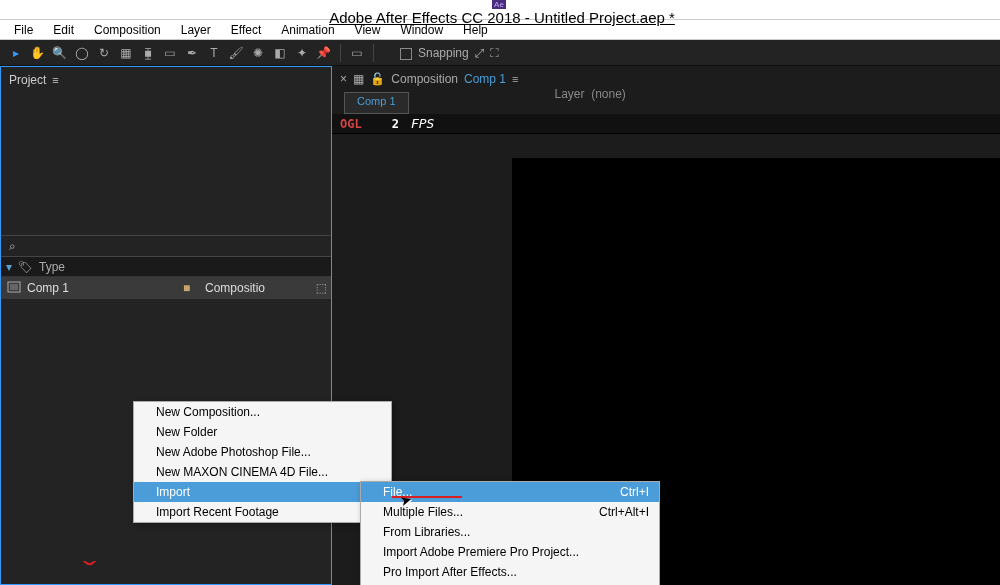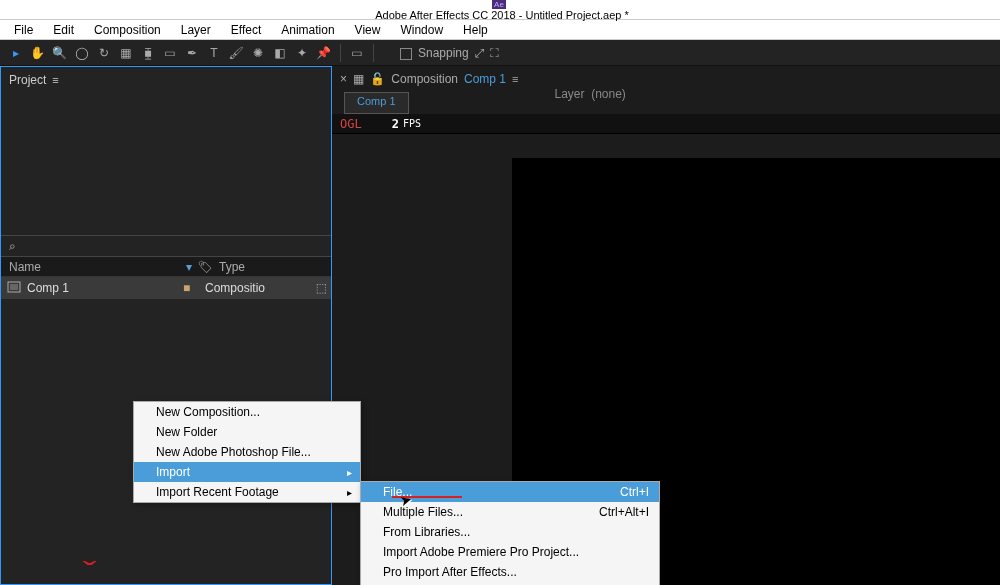--- a/index.html
+++ b/index.html
@@ -1,19 +1,19 @@
 <!DOCTYPE html>
 <html><head>
   <meta charset="utf-8">
   <style>
     * { margin: 0; padding: 0; box-sizing: border-box; font-family: "Segoe UI", Tahoma, sans-serif; font-size: 12px; }
     body { background: #fff; width: 1000px; height: 585px; overflow: hidden; }
     .title-bar { background: #fff; height: 20px; display: flex; align-items: center; padding-left: 4px; border-bottom: 1px solid #ccc; flex-direction: column; }
     .app-icon { width: 14px; height: 14px; background: #4a2d7a; display: flex; align-items: center; justify-content: center; font-size: 8px; color: #c8a5ff; margin-right: 6px; }
-    .title-text { color: #000; font-size: 11px; }
+    .title-text { color: #000; font-size: 15px; text-decoration: underline; }
     .menu-bar { background: #fff; height: 20px; display: flex; align-items: center; gap: 4px; padding-left: 6px; border-bottom: 1px solid #ccc; }
     .menu-bar span { padding: 2px 8px; color: #000; cursor: default; }
     .tool-bar { background: #232323; height: 26px; display: flex; align-items: center; padding-left: 6px; gap: 2px; border-bottom: 1px solid #111; }
     .tool-btn { width: 20px; height: 20px; display: flex; align-items: center; justify-content: center; color: #aaa; }
     .tool-btn.active { color: #3399ff; }
     .tool-sep { width: 1px; height: 18px; background: #444; margin: 0 4px; }
     .snap-sec { margin-left: 20px; display: flex; align-items: flex-end; gap: 6px; color: #aaa; }
     .snap-box { width: 12px; height: 12px; border: 1px solid #888; }
     .workspace { display: flex; height: calc(100% - 66px); position: relative; }
     .project-panel { width: 332px; background: #232323; border: 1px solid #3399ff; display: flex; flex-direction: column; }
@@ -27,26 +27,26 @@
     .col-type { flex: 1; padding-left: 6px; }
     .item-row { height: 22px; background: #3a3a3a; display: flex; align-items: center; color: #ddd; font-size: 11px; }
     .item-icn { width: 14px; height: 14px; margin-left: 6px; margin-right: 6px; display: inline-flex; }
     .center-panel { flex: 1; background: #1c1c1c; display: flex; flex-direction: column; }
     .comp-tab-row { height: 26px; display: flex; align-items: center; padding-left: 8px; gap: 6px; color: #aaa; }
     .comp-name { color: #4a9dd8; }
     .layer-text { margin-left: 30px; color: #888; margin-top: 29px; }
     .comp-sub-tab { height: 22px; padding-left: 12px; display: flex; }
     .comp-sub-tab span { background: #2a2a2a; border: 1px solid #555; padding: 2px 12px; color: #4a9dd8; font-size: 11px; }
     .ogl-row { height: 20px; display: flex; align-items: center; background: #111; border-bottom: 1px solid #000; }
-    .ogl { color: #d84444; font-family: monospace; font-weight: normal; padding-left: 8px; }
+    .ogl { color: #d84444; font-family: monospace; font-weight: bold; padding-left: 8px; }
     .fps-val { color: #fff; font-family: monospace; margin-left: 30px; font-weight: bold; }
-    .fps-lbl { color: #fff; font-family: monospace; font-size: 10px; margin-left: 4px; }
+    .fps-lbl { color: #fff; font-family: monospace; font-size: 13px; margin-left: 12px; font-style: italic; }
     .preview { flex: 1; background: #000; margin: 24px 0 0 180px; }
     .context-menu { position: absolute; background: #f5f5f5; border: 1px solid #aaa; box-shadow: 2px 2px 6px rgba(0,0,0,0.3); }
-    .ctx-main { top: 335px; left: 133px; width: 228px; }
+    .ctx-main { top: 335px; left: 133px; width: 259px; }
     .ctx-sub { top: 415px; left: 360px; width: 300px; }
     .ctx-item { height: 20px; display: flex; align-items: center; padding: 0 24px 0 22px; color: #000; position: relative; }
     .ctx-item.highlighted { background: #4a9dd8; color: #fff; }
     .ctx-arrow { position: absolute; right: 8px; font-size: 10px; }
     .ctx-shortcut { position: absolute; right: 10px; }
     .red-line { position: absolute; top: 430px; left: 392px; width: 70px; height: 1.5px; background: #d82020; z-index: 20; }
     .red-chevron { position: absolute; top: 490px; left: 85px; color: #d82020; font-size: 28px; z-index: 5; transform: scaleX(1.5); }
     .cursor-arrow { position: absolute; top: 426px; left: 400px; z-index: 30; font-size: 14px; color: #000; transform: rotate(-15deg); text-shadow: 1px 1px 0 #fff; }
     .hamburger { font-size: 11px; }
   </style>
@@ -101,21 +101,20 @@
   <div class="project-panel">
     <div class="panel-tab-row">
       <span>Project</span>
       <span class="hamburger">≡</span>
     </div>
     <div class="panel-spacer"></div>
     <div class="search-row">
       <span>⌕</span>
     </div>
     <div class="col-hdr">
-      <div class="col-name">Name</div>
       <div class="col-tag">▾</div>
       <div class="col-label">🏷</div>
       <div class="col-type">Type</div>
     </div>
     <div class="item-row">
       <span class="item-icn">
         <svg width="14" height="14">
             <rect x="1" y="1" width="12" height="10" fill="none" stroke="#aaa"></rect>
             <rect x="3" y="3" width="8" height="6" fill="#666"></rect>
           </svg>
@@ -146,20 +145,21 @@
       <span class="fps-val">2</span>
       <span class="fps-lbl">FPS</span>
     </div>
     <div class="preview"></div>
   </div>
 
   <div class="context-menu ctx-main" id="ctx-main">
       <div class="ctx-item">New Composition...</div>
       <div class="ctx-item">New Folder</div>
       <div class="ctx-item">New Adobe Photoshop File...</div>
+      <div class="ctx-item">New MAXON CINEMA 4D File...</div>
       <div class="ctx-item highlighted">Import<span class="ctx-arrow">▸</span></div>
       <div class="ctx-item">Import Recent Footage<span class="ctx-arrow">▸</span></div>
     </div>
   <div class="context-menu ctx-sub" id="ctx-sub">
       <div class="ctx-item highlighted">
         <span>File...</span>
         <span class="ctx-shortcut">Ctrl+I</span>
       </div>
       <div class="ctx-item">
         <span>Multiple Files...</span>

